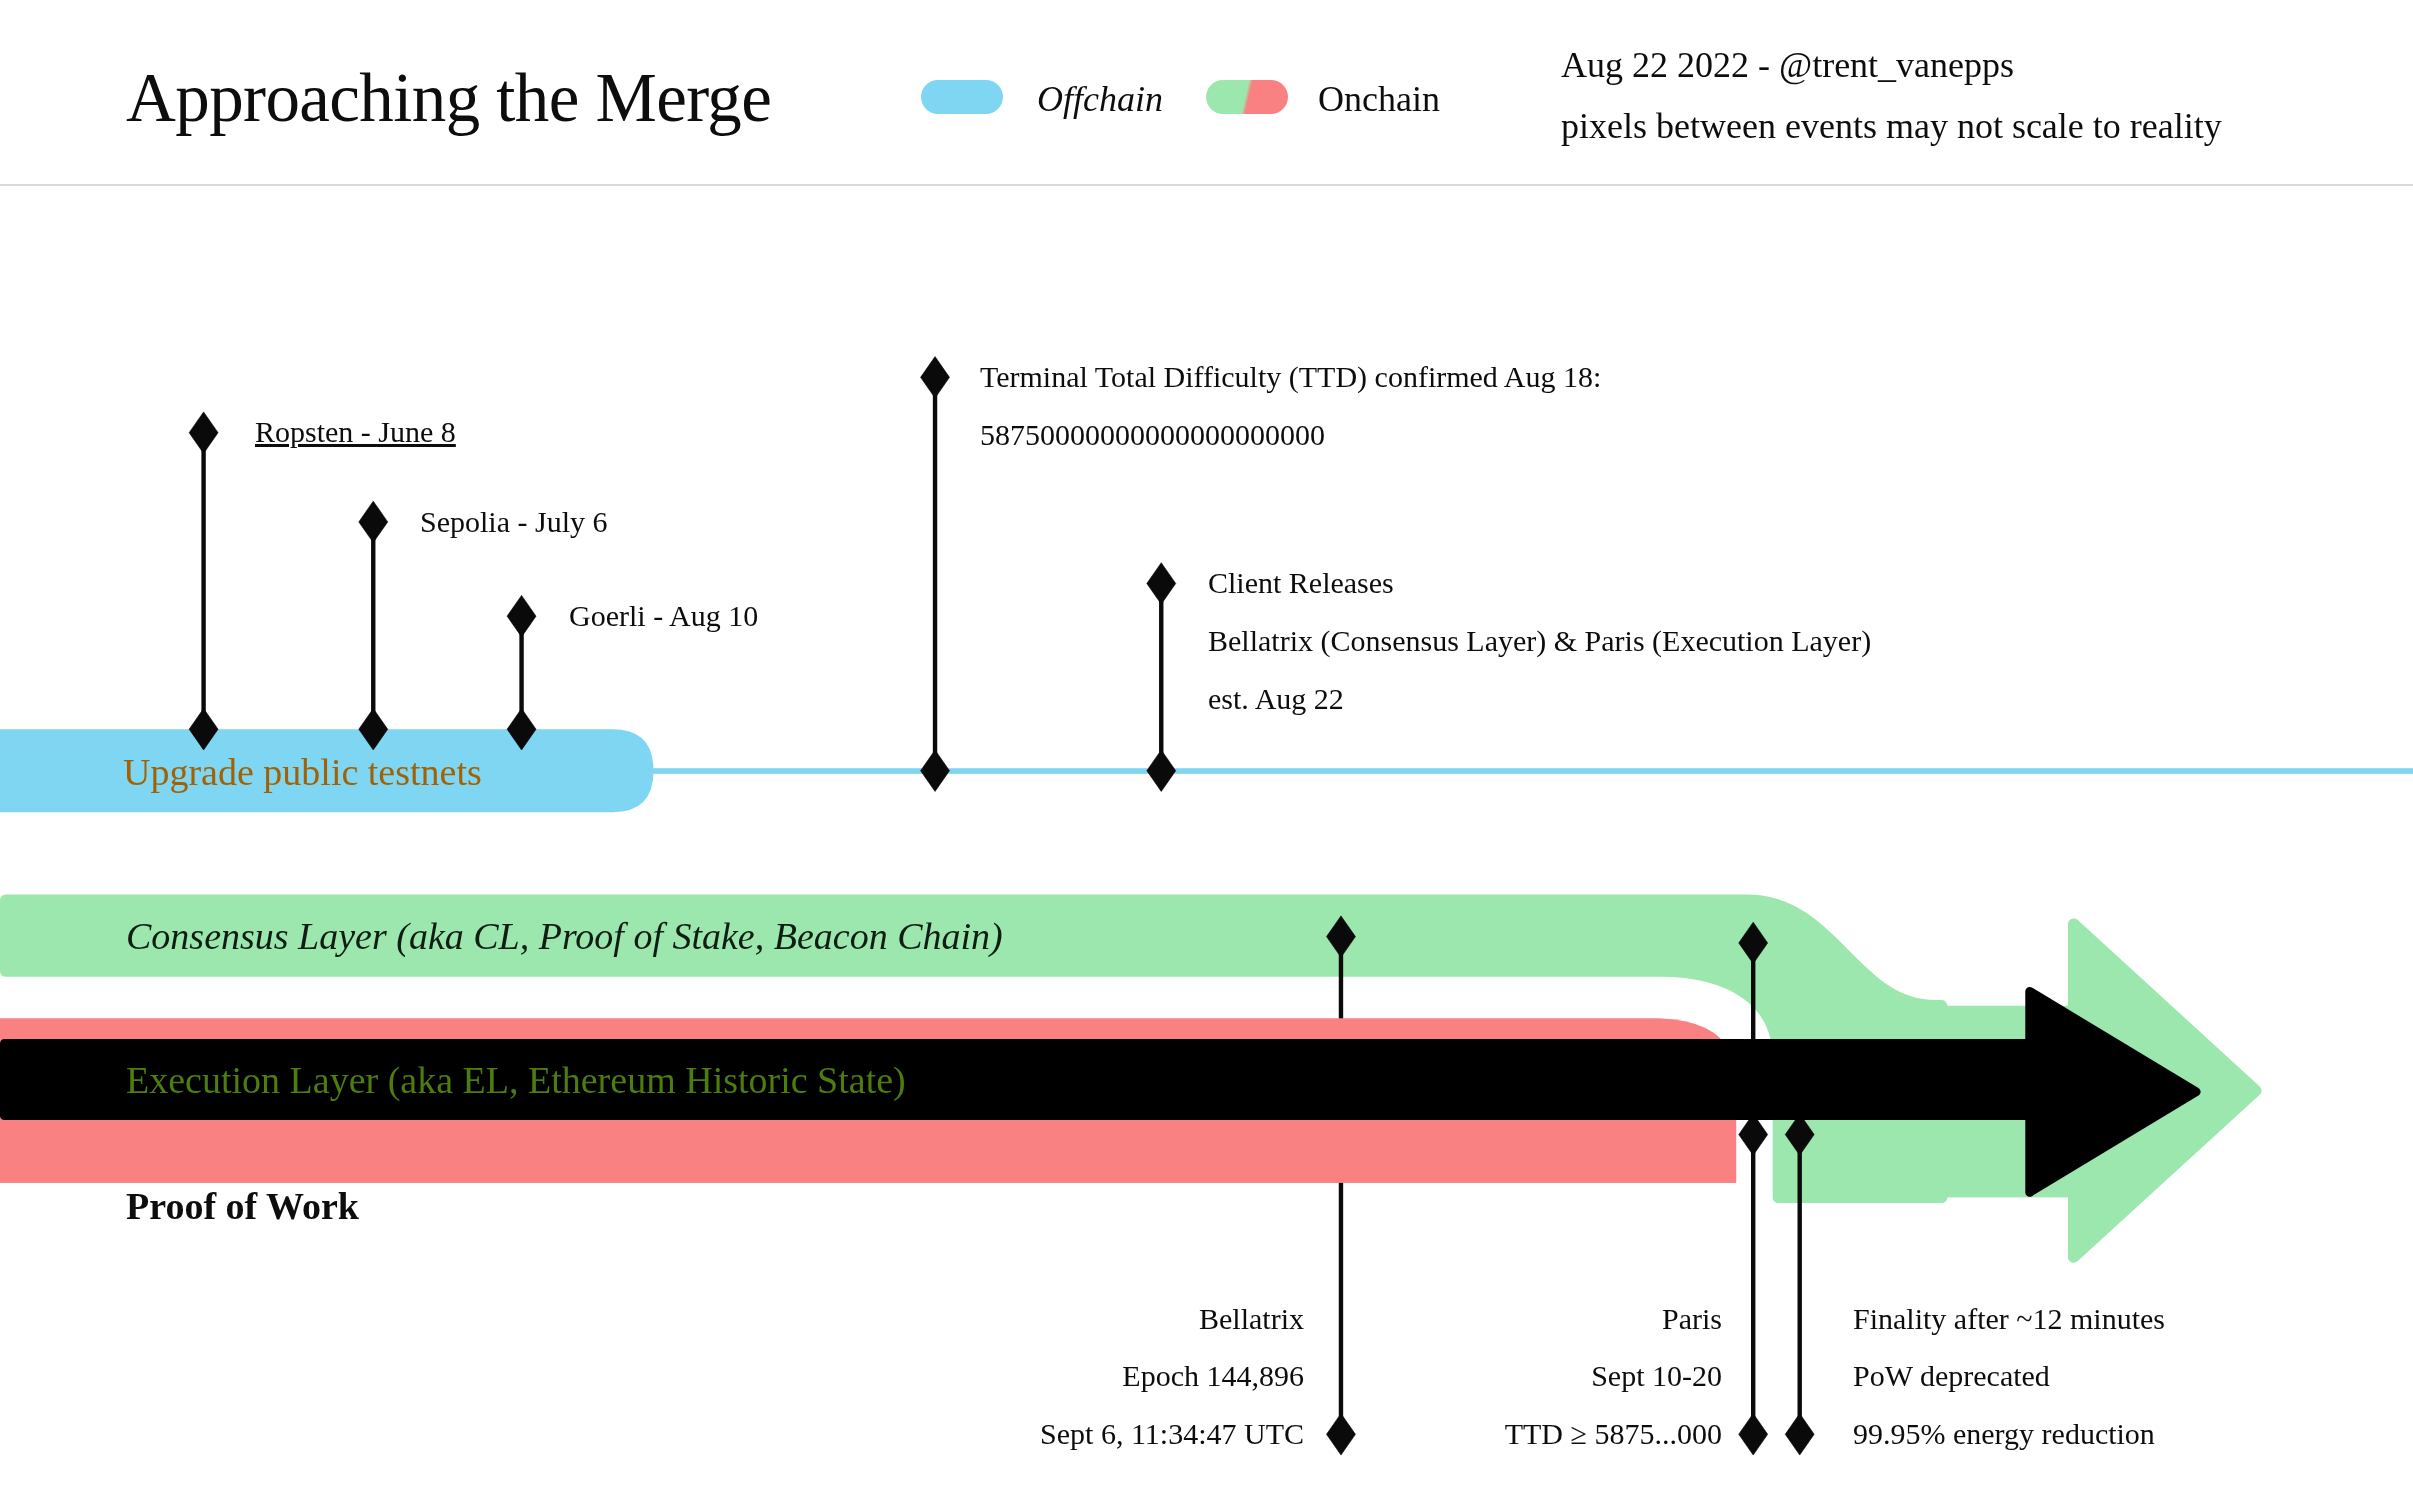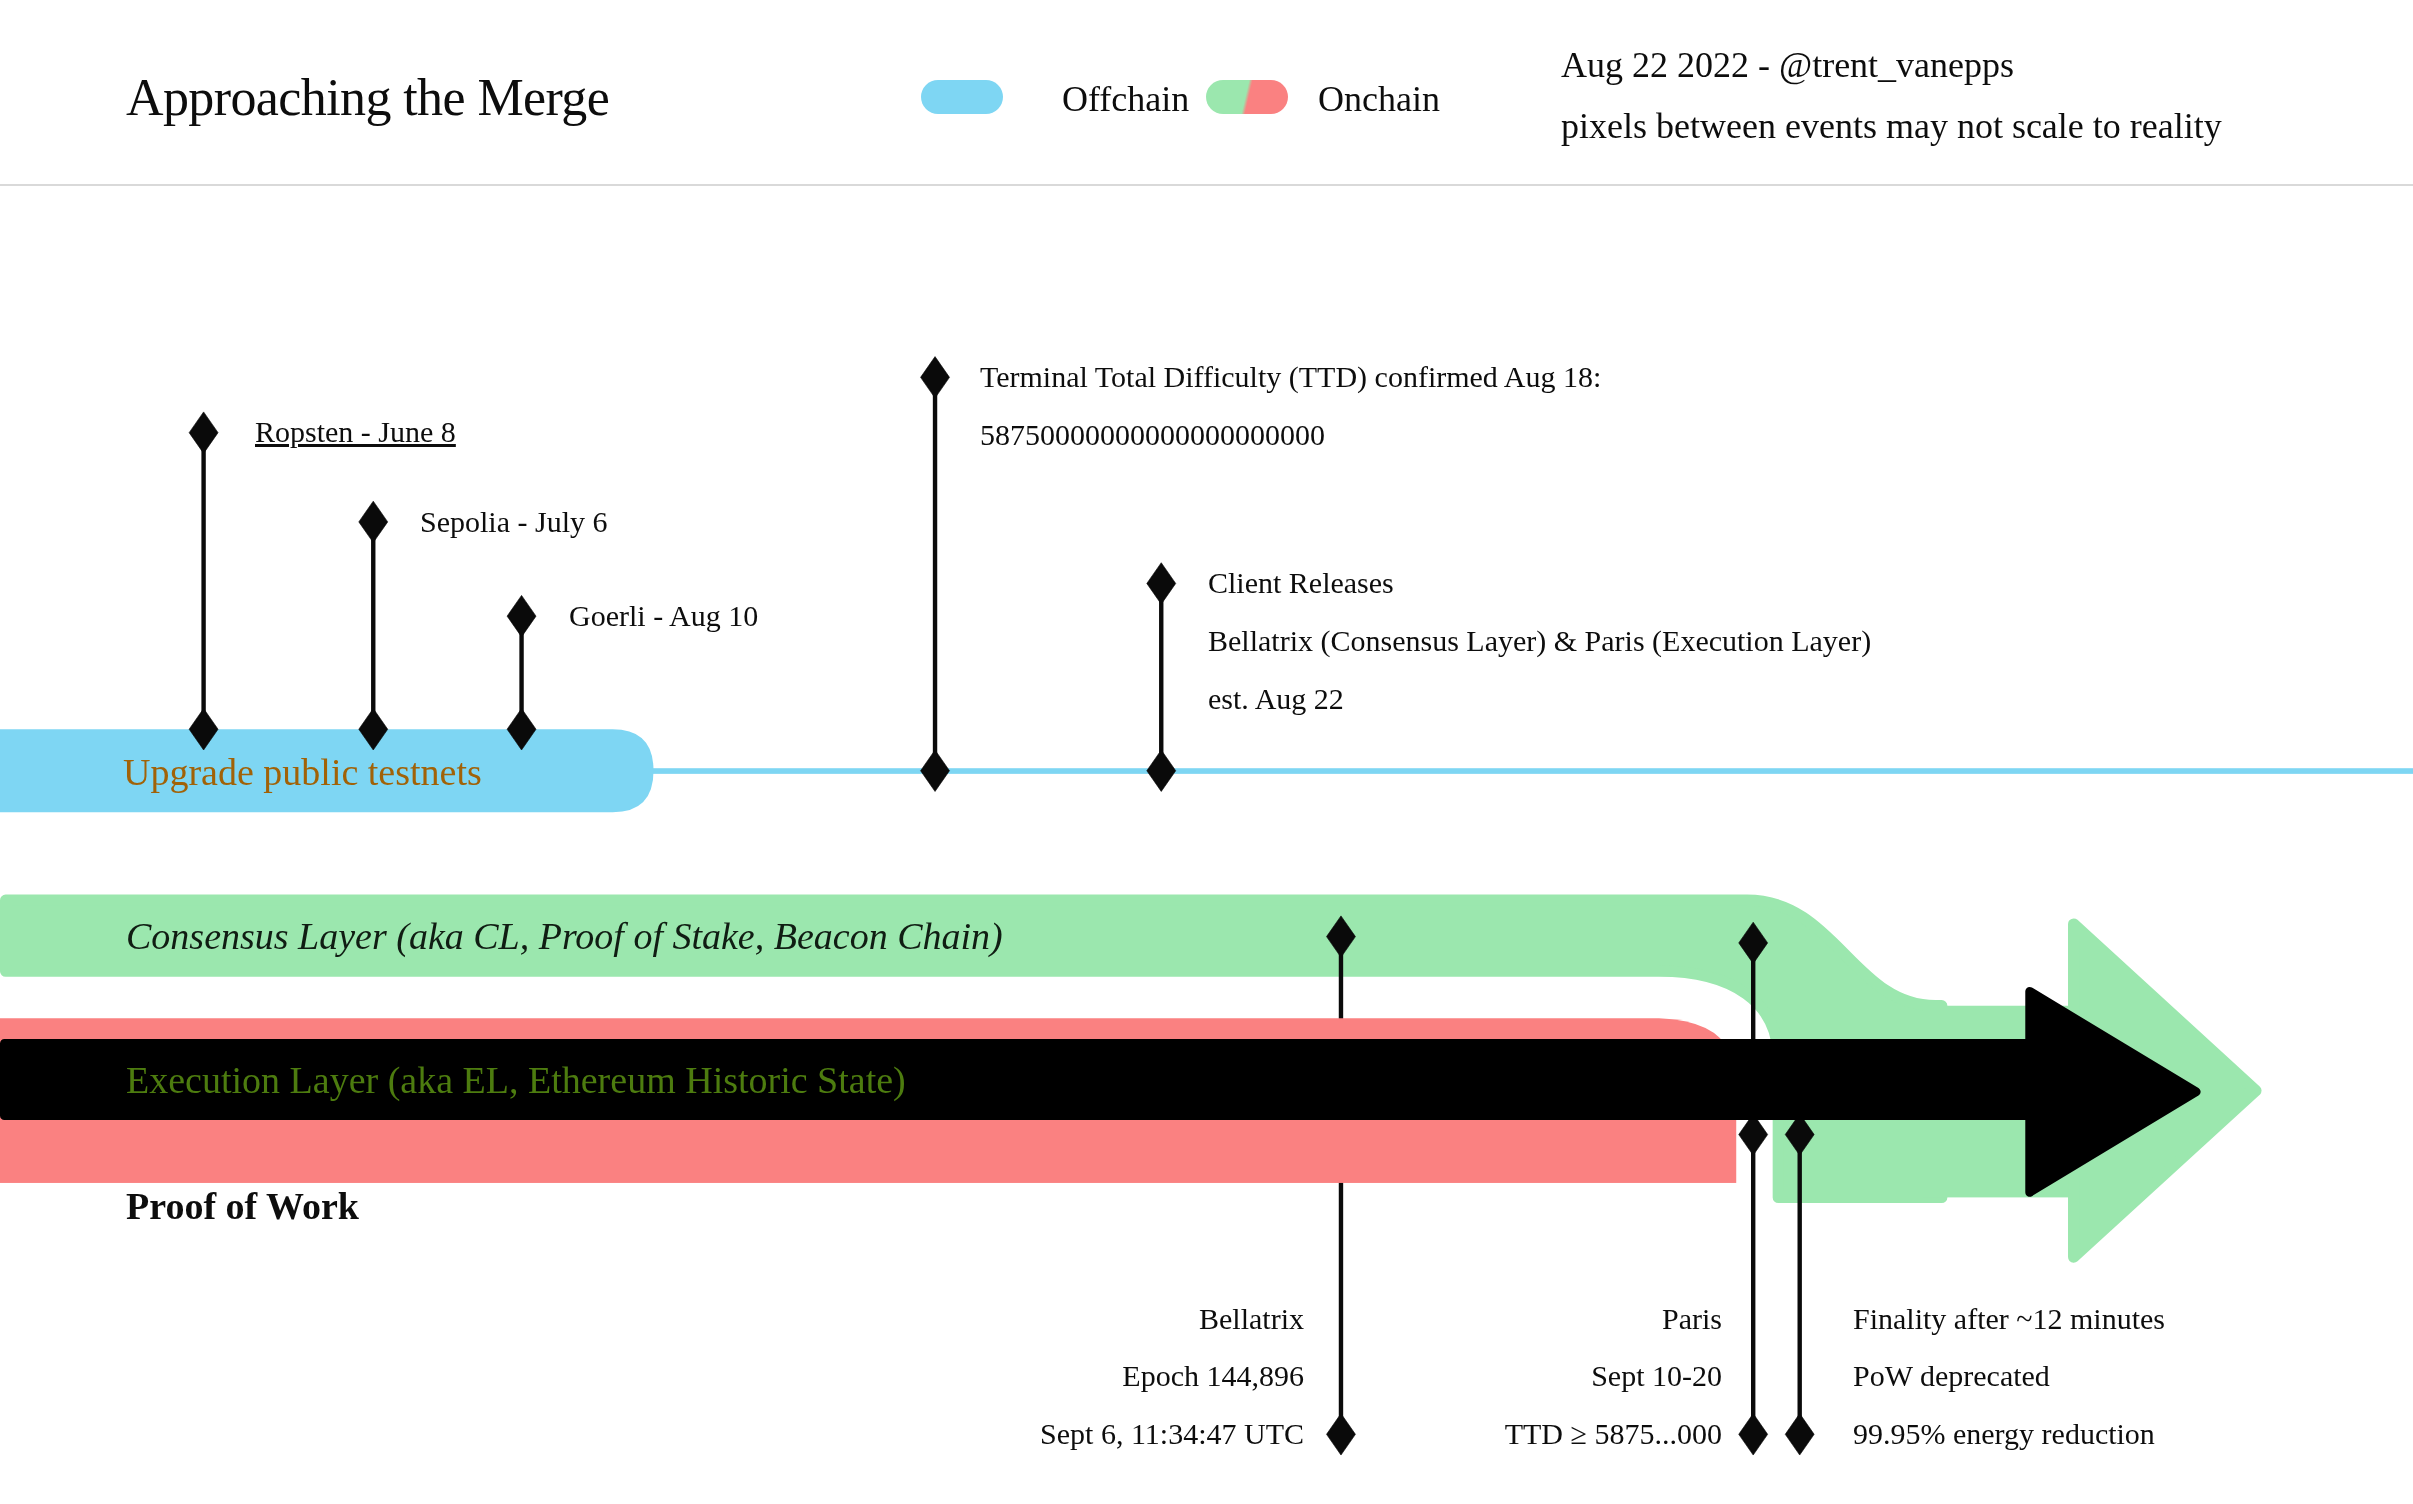--- a/index.html
+++ b/index.html
@@ -3,40 +3,40 @@
 <meta charset="utf-8">
 <style>
   html,body{margin:0;padding:0;background:#ffffff;}
   #stage{
     position:relative;width:2413px;height:1505px;overflow:hidden;background:#ffffff;
     font-family:"Liberation Serif","DejaVu Serif",serif;color:#0d0d0d;
   }
   svg{position:absolute;left:0;top:0;}
   .t{position:absolute;white-space:nowrap;transform:translateY(-50%);font-size:30px;line-height:1;}
   .r{transform:translate(-100%,-50%);}
-  .title{font-size:52px;letter-spacing:-0.6px;}
+  .title{font-size:69px;letter-spacing:-0.6px;}
   .legend-label,.credit{font-size:36px;}
   .layer-label{font-size:38px;}
   .pill{position:absolute;height:34px;width:82px;border-radius:17.6px;}
   .pill-offchain{background:#7ED6F3;}
   .pill-onchain{background:linear-gradient(103deg,#9BE7AE 48%,#FA8181 52%);}
   .hr{position:absolute;left:0;top:184px;width:2413px;height:1.9px;background:#d9d9d9;}
   .exec{color:#4d7c0f;}
   .blue-label{color:#a16207;}
   .green-label{color:#101d13;font-style:italic;}
 </style>
 </head>
 <body>
 
 <div id="stage">
 
   <div class="t title" style="left:126px;top:98px;">Approaching the Merge</div>
 
   <div class="pill pill-offchain" style="left:921px;top:80px;"></div>
-  <div class="t legend-label" style="left:1062px;top:99px;">Offchain</div>
+  <div class="t legend-label" style="left:1037px;top:99px;font-style:italic;">Offchain</div>
 
   <div class="pill pill-onchain" style="left:1206px;top:80px;"></div>
   <div class="t legend-label" style="left:1318px;top:99px;">Onchain</div>
 
   <div class="t credit" style="left:1561px;top:65px;">Aug 22 2022 - @trent_vanepps</div>
   <div class="t credit" style="left:1561px;top:126px;">pixels between events may not scale to reality</div>
 
   <div class="hr"></div>
 
   <svg width="2413" height="1505" viewBox="0 0 3840 2394">

